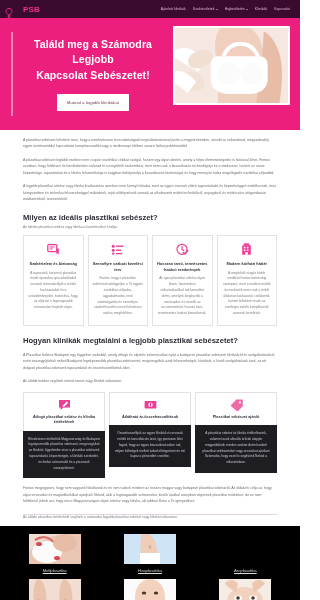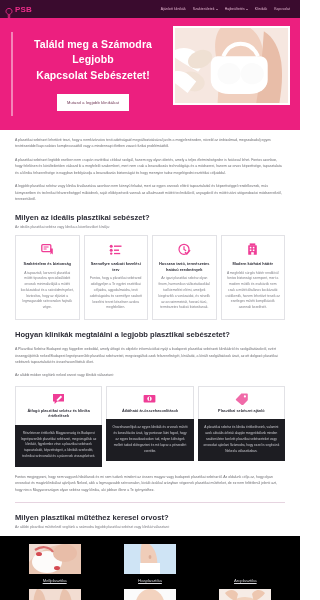--- a/index.html
+++ b/index.html
@@ -10,21 +10,21 @@
     overflow: hidden;
   }
   .page { width: 300px; height: 600px; position: relative; overflow: hidden; }
 
   
   .navbar {
     height: 18px; background: #3a0b2e;
     display: flex; align-items: center;
     padding: 0 6px 0 5px;
   }
-  .brand { display: flex; align-items: center; gap: 2px; }
+  .brand { display: flex; align-items: center; gap: 10px; }
   .brand-icon { width: 8px; height: 10px; display: block; }
   .brand-text {
     color: #ec2d8a; font-size: 8px; font-weight: bold; letter-spacing: .2px;
   }
   .nav-links {
     margin-left: auto; display: flex; align-items: center; gap: 7px;
     padding-right: 4px;
   }
   .nav-link {
     color: #e7b9d4; font-size: 3.4px; letter-spacing: .1px;
@@ -60,21 +60,21 @@
     cursor: pointer; font-family: inherit;
   }
   .hero-img {
     position: absolute; right: 10px; top: 8px;
     width: 117px; height: 79px; border: 2px solid #ffffff;
     overflow: hidden; background: #f3ddd2;
   }
   .hero-img svg { display: block; width: 100%; height: 100%; }
 
   
-  .content { padding: 0 15px; }
+  .content { padding: 0 23px; }
   .para {
     color: #6d6d72; font-size: 3.5px; line-height: 1.85; text-align: left;
     margin: 7px 0;
   }
   .h2 {
     color: #2e2e38; font-size: 7.6px; font-weight: bold;
     margin: 10px 0 3px; letter-spacing: 0;
   }
   .sub {
     color: #7a7a80; font-size: 3.4px; margin-bottom: 6px;
@@ -304,21 +304,20 @@
           </div>
           <div class="dcard-title">Plasztikai sebészet ajánló</div>
         </div>
         <div class="dcard-body">A plasztikai sebész és klinika értékeléseink, valamint azok aktuális árlistái alapján megpróbálunk minden szakterületre konkrét plasztikai sebészeteket vagy orvosokat ajánlani Számodra, hogy ezzel is segítsünk Neked a választásban.</div>
       </div>
     </div>
 
     <p class="para">Fontos megjegyezni, hogy nem vagyunk hibátlanok és mi sem tudunk mindent az összes magyar vagy budapesti plasztikai sebészről. Az oldalunk célja az, hogy olyan orvosokat és magánklinikákat ajánljunk Neked, akik a legmagasabb színvonalon, kiváló árakkal arányban végzenek plasztikai műtéteket, de ez nem feltétlenül jelenti azt, hogy nincs Magyarországon olyan sebész vagy klinika, aki jobban illene a Te igényeidhez.</p>
     <div class="divider"></div>
 
-    <h2 class="h2">Milyen plasztikai műtéthez keresel orvost?</h2>
     <div class="sub">Az alábbi plasztikai műtéteknél segítünk a számodra legjobb plasztikai sebészt vagy klinikát választani:</div>
   </div>
 
   <div class="gallery">
     <div class="grid">
       <div class="tile">
         <span class="thumb">
           <svg viewBox="0 0 52 30" preserveAspectRatio="xMidYMid slice">
               <rect width="52" height="30" fill="#f0ddd4"></rect>
               <path d="M0 18c8-10 20-16 34-18h18v30H0z" fill="#eac7b4"></path>

